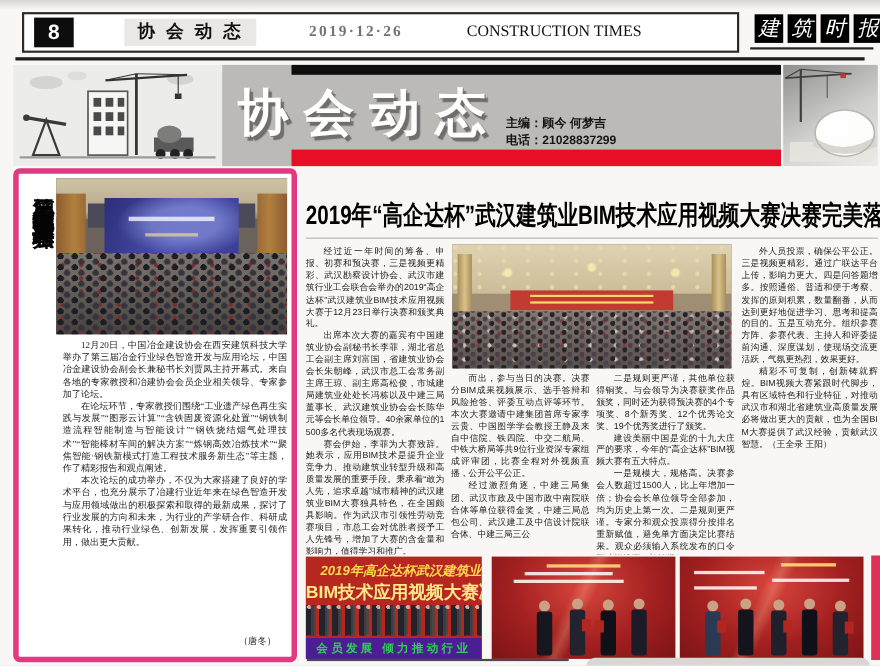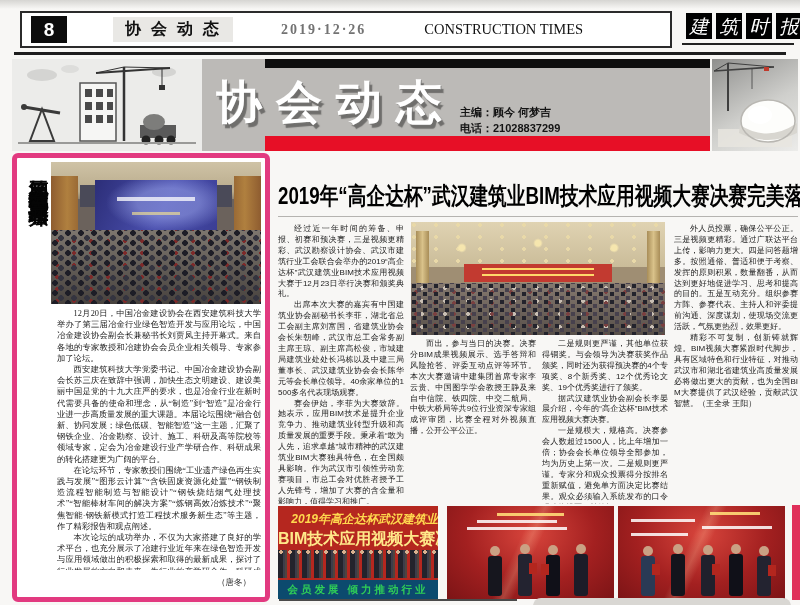--- a/index.html
+++ b/index.html
@@ -103,21 +103,21 @@
 
   
   .photo-bl { position:absolute; left:278px; top:506px; width:160px; height:93px; overflow:hidden; background:#b5271f; }
   .pbl-line1 { position:absolute; left:0; right:0; top:5px; text-align:right; font-size:12px;
     font-weight:bold; color:#ffd94e; white-space:nowrap; font-style:italic; }
   .pbl-line2 { position:absolute; left:0; right:0; top:23px; text-align:left; font-size:16px;
     font-weight:bold; color:#ffe98a; white-space:nowrap; }
   .pbl-people { position:absolute; left:0; right:0; top:44px; height:28px;
     background:radial-gradient(circle 2px at 3px 2px, #d8b08e 90%, transparent) 0 0/9px 28px,
       repeating-linear-gradient(90deg, #23232c 0 5px, #3d3d49 5px 7px, #52443e 7px 9px, rgba(0,0,0,0) 9px 12px); }
-  .pbl-strip { position:absolute; left:0; right:0; bottom:0; height:19px; background:#0c4a6e;
+  .pbl-strip { position:absolute; left:0; right:0; bottom:0; height:19px; background:#4c1d95;
     display:flex; align-items:center; justify-content:center; font-size:10.5px; font-weight:bold;
     letter-spacing:3px; color:#2fce57; white-space:nowrap; }
   .photo-award { position:absolute; top:506px; height:93px; width:167px; overflow:hidden;
     background:linear-gradient(115deg, rgba(0,0,0,0) 42%, rgba(255,210,170,.22) 47%, rgba(0,0,0,0) 52%),
                radial-gradient(ellipse at 50% 30%, #d8453c 0%, #a32020 55%, #7c1416 100%); }
   .photo-bm { left:447px; }
   .photo-br { left:618px; }
   .award-bar { position:absolute; height:3px; background:rgba(255,255,255,.85); }
   .award-bar.y { background:rgba(255,220,120,.9); }
   .award-people { position:absolute; left:0; right:0; bottom:0; height:62px; }
@@ -217,21 +217,20 @@
       <div class="conf-sidescreen" style="left:14%;"></div>
       <div class="conf-sidescreen" style="right:14%;"></div>
       <div class="conf-screen">
         <div class="conf-screen-line"></div>
         <div class="conf-screen-line2"></div>
       </div>
       <div class="conf-audience"></div>
     </div>
     <div class="left-body">
         <p>12月20日，中国冶金建设协会在西安建筑科技大学举办了第三届冶金行业绿色智造开发与应用论坛，中国冶金建设协会副会长兼秘书长刘贾凤主持开幕式。来自各地的专家教授和冶建协会会员企业相关领导、专家参加了论坛。</p>
-        <p>西安建筑科技大学党委书记、中国冶金建设协会副会长苏三庆在致辞中强调，加快生态文明建设、建设美丽中国是党的十九大庄严的要求，也是冶金行业在新时代需要具备的使命和理念，从“制造”到“智造”是冶金行业进一步高质量发展的重大课题。本届论坛围绕“融合创新、协同发展；绿色低碳、智能智造”这一主题，汇聚了钢铁企业、冶金勘察、设计、施工、科研及高等院校等领域专家，定会为冶金建设行业产学研合作、科研成果的转化搭建更为广阔的平台。</p>
         <p>在论坛环节，专家教授们围绕“工业遗产绿色再生实践与发展”“图形云计算”“含铁固废资源化处置”“钢铁制造流程智能制造与智能设计”“钢铁烧结烟气处理技术”“智能棒材车间的解决方案”“炼钢高效冶炼技术”“聚焦智能·钢铁新模式打造工程技术服务新生态”等主题，作了精彩报告和观点阐述。</p>
         <p>本次论坛的成功举办，不仅为大家搭建了良好的学术平台，也充分展示了冶建行业近年来在绿色智造开发与应用领域做出的积极探索和取得的最新成果，探讨了行业发展的方向和未来，为行业的产学研合作、科研成果转化，推动行业绿色、创新发展，发挥重要引领作用，做出更大贡献。</p>
       </div>
     <div class="left-byline">（唐冬）</div>
   </div>
 
   <div class="main-headline">2019年“高企达杯”武汉建筑业BIM技术应用视频大赛决赛完美落幕</div>
   <div class="headline-rule"></div>
 
   <div class="ball-photo">
@@ -246,24 +245,25 @@
     <div class="ball-crowd"></div>
   </div>
 
   <div class="news-col col1">
       <p>经过近一年时间的筹备、申报、初赛和预决赛，三是视频更精彩、武汉勘察设计协会、武汉市建筑行业工会联合会举办的2019“高企达杯”武汉建筑业BIM技术应用视频大赛于12月23日举行决赛和颁奖典礼。</p>
       <p>出席本次大赛的嘉宾有中国建筑业协会副秘书长李菲，湖北省总工会副主席刘富国，省建筑业协会会长朱朝峰，武汉市总工会常务副主席王琼、副主席高松俊，市城建局建筑业处处长冯栋以及中建三局董事长、武汉建筑业协会会长陈华元等会长单位领导。40余家单位的1500多名代表现场观赛。</p>
       <p>赛会伊始，李菲为大赛致辞。她表示，应用BIM技术是提升企业竞争力、推动建筑业转型升级和高质量发展的重要手段。秉承着“敢为人先，追求卓越”城市精神的武汉建筑业BIM大赛独具特色，在全国颇具影响。作为武汉市引领性劳动竞赛项目，市总工会对优胜者授予工人先锋号，增加了大赛的含金量和影响力，值得学习和推广。</p>
     </div>
   <div class="news-col col2">
       <p>而出，参与当日的决赛。决赛分BIM成果视频展示、选手答辩和风险抢答、评委互动点评等环节。本次大赛邀请中建集团首席专家李云贵、中国图学学会教授王静及来自中信院、铁四院、中交二航局、中铁大桥局等共9位行业资深专家组成评审团，比赛全程对外视频直播，公开公平公正。</p>
+      <p>经过激烈角逐，中建三局集团、武汉市政及中国市政中南院联合体等单位获得金奖，中建三局总包公司、武汉建工及中信设计院联合体、中建三局三公</p>
     </div>
   <div class="news-col col3">
       <p>二是规则更严谨，其他单位获得铜奖。与会领导为决赛获奖作品颁奖，同时还为获得预决赛的4个专项奖、8个新秀奖、12个优秀论文奖、19个优秀奖进行了颁奖。</p>
-      <p>据武汉建筑业协会副会长李晏晨介绍，今年的“高企达杯”BIM技术应用视频大赛决赛。</p>
+      <p>建设美丽中国是党的十九大庄严的要求，今年的“高企达杯”BIM视频大赛有五大特点。</p>
       <p>一是规模大，规格高。决赛参会人数超过1500人，比上年增加一倍；协会会长单位领导全部参加，均为历史上第一次。二是规则更严谨。专家分和观众投票得分按排名重新赋值，避免单方面决定比赛结果。观众必须输入系统发布的口令码才能投票，杜绝场</p>
     </div>
   <div class="news-col col4">
       <p>外人员投票，确保公平公正。三是视频更精彩。通过广联达平台上传，影响力更大。四是问答题增多。按照通俗、普适和便于考察、发挥的原则积累，数量翻番，从而达到更好地促进学习、思考和提高的目的。五是互动充分。组织参赛方阵、参赛代表、主持人和评委提前沟通、深度谋划，使现场交流更活跃，气氛更热烈，效果更好。</p>
       <p>精彩不可复制，创新铸就辉煌。BIM视频大赛紧跟时代脚步，具有区域特色和行业特征，对推动武汉市和湖北省建筑业高质量发展必将做出更大的贡献，也为全国BIM大赛提供了武汉经验，贡献武汉智慧。（王全录 王阳）</p>
     </div>
 
   <div class="photo-bl">
     <div class="pbl-line1">2019年高企达杯武汉建筑业</div>
     <div class="pbl-line2">BIM技术应用视频大赛决赛</div>

